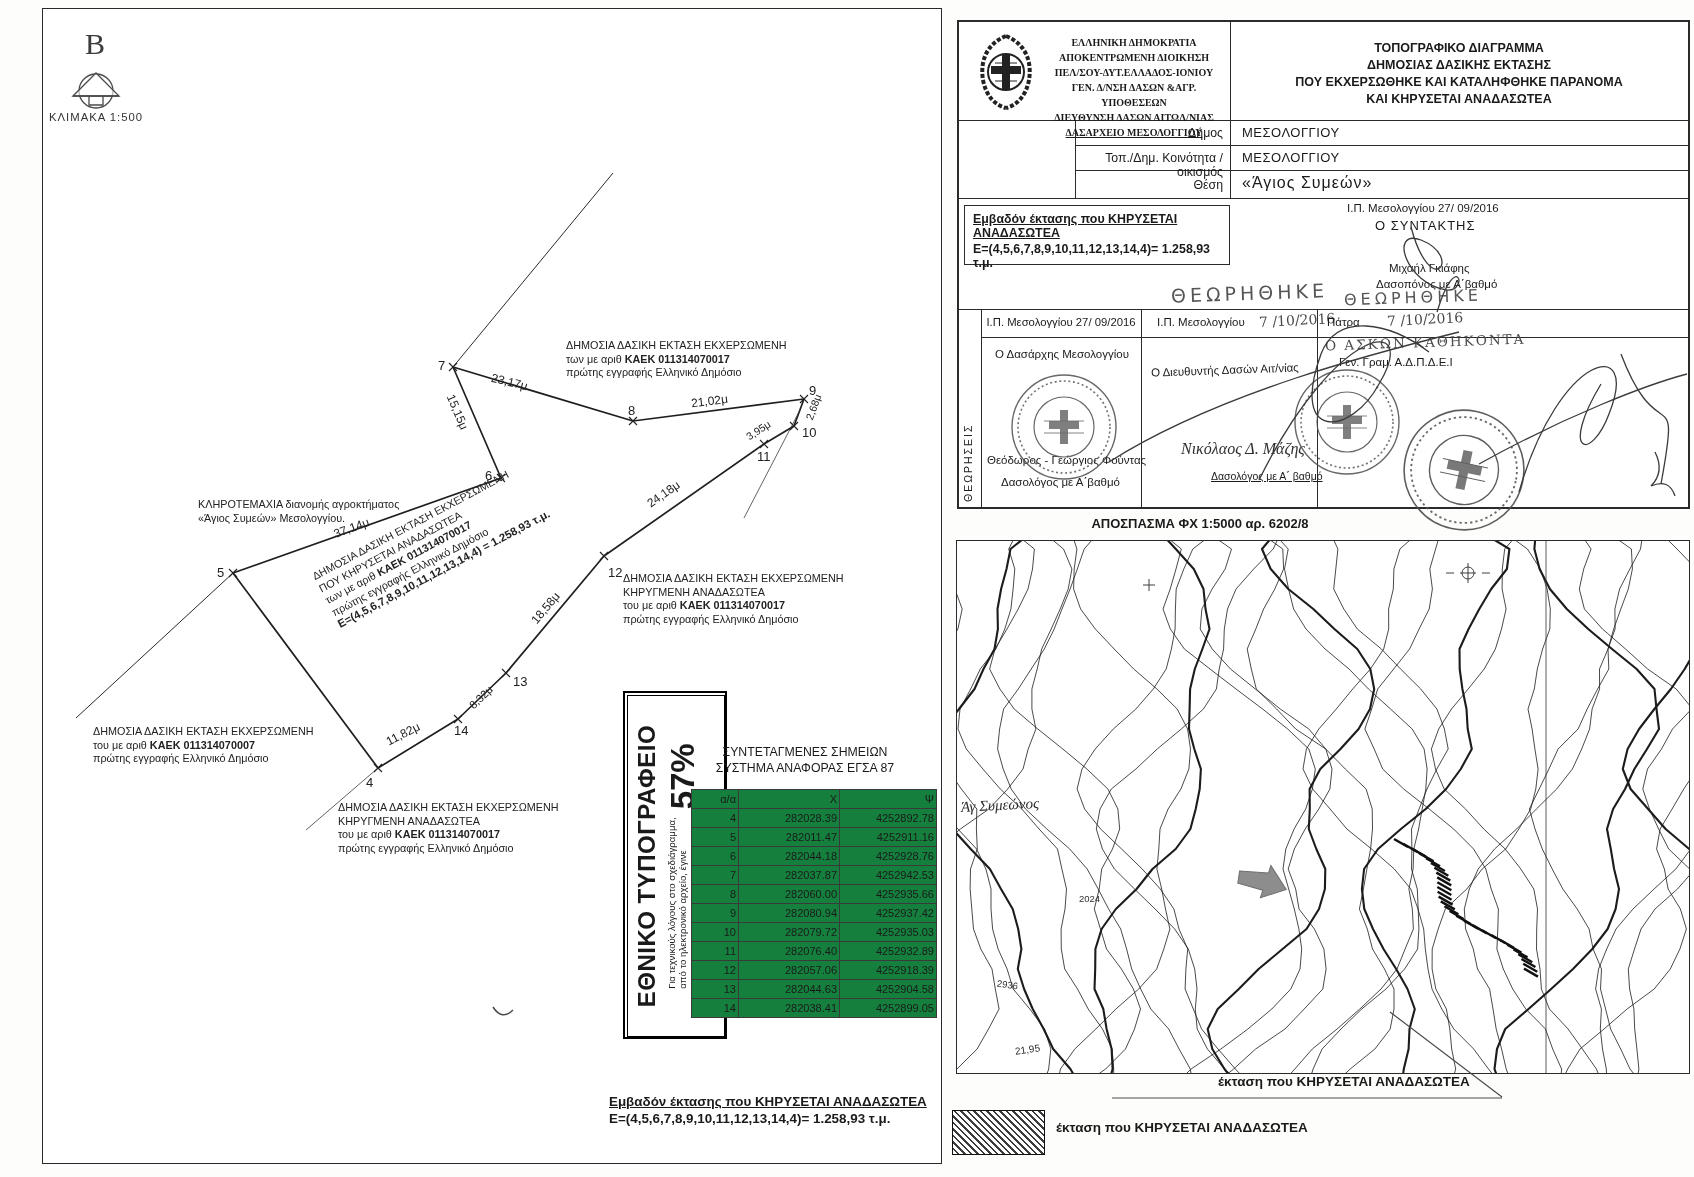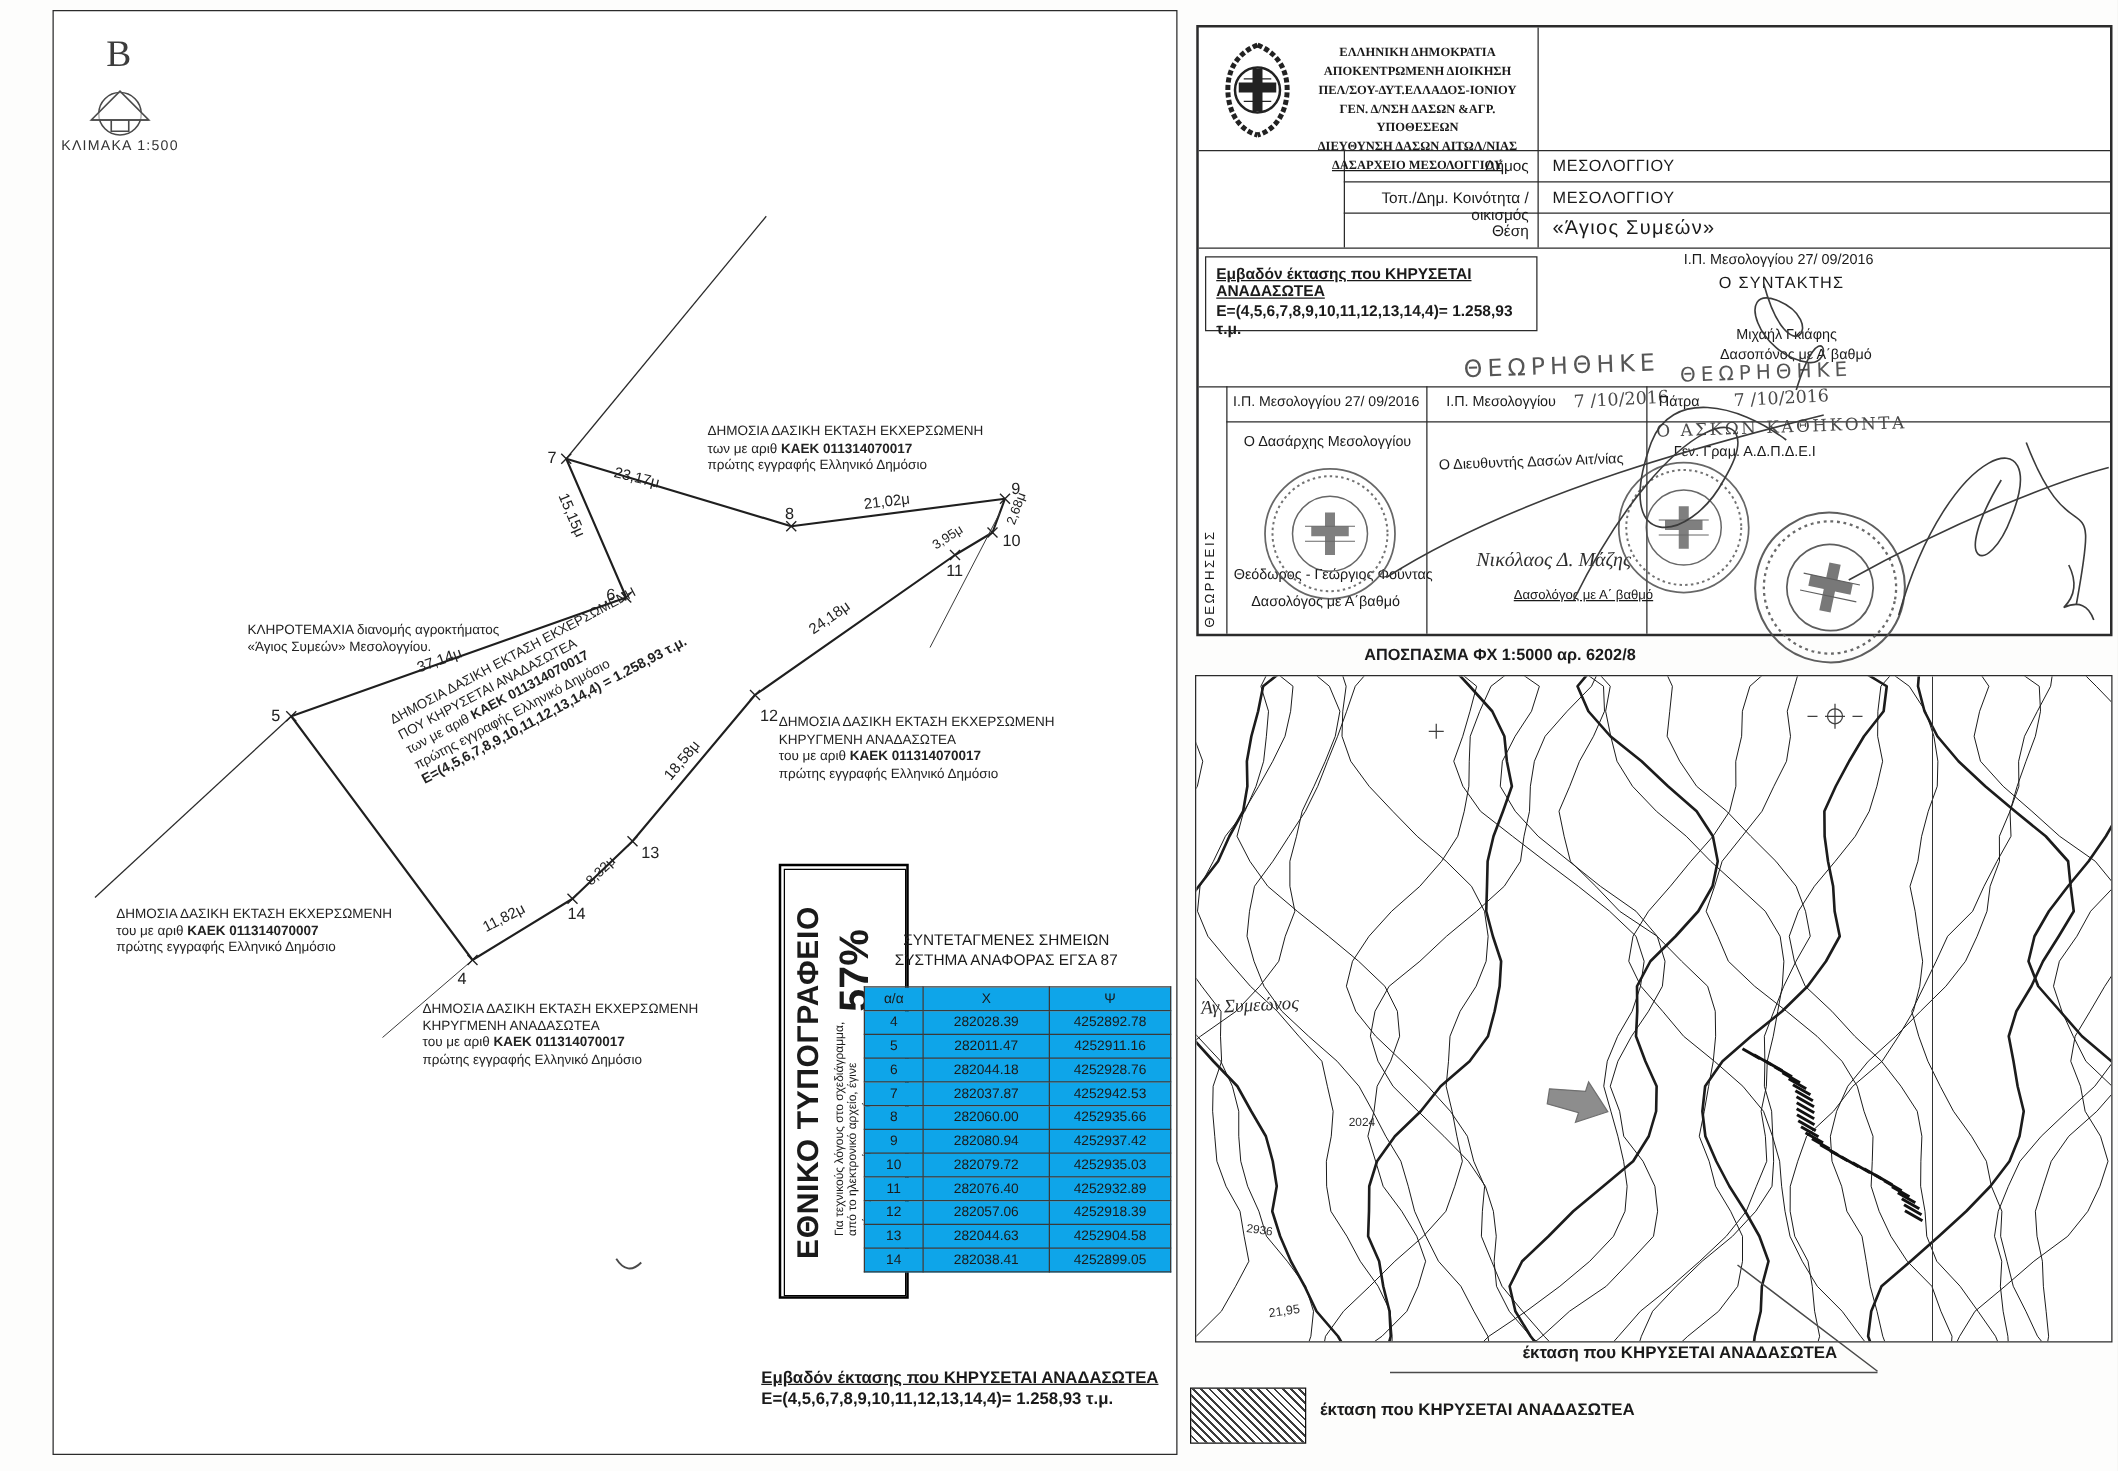--- a/index.html
+++ b/index.html
@@ -21,21 +21,21 @@
   #printbox-inner{position:relative;width:100%;height:100%;border:1.5px solid #000;}
   #printrot{position:absolute;width:330px;height:86px;left:50%;top:50%;
             transform:translate(-50%,-50%) rotate(-90deg);}
   .print-title{font-size:24px;font-weight:bold;letter-spacing:.5px;text-align:center;white-space:nowrap;}
   .print-sub{display:flex;align-items:center;gap:8px;margin-top:3px;justify-content:center;}
   .print-note{font-size:9.6px;line-height:11.5px;white-space:nowrap;}
   .print-pct{font-size:33px;font-weight:bold;}
   
   #ctable{border-collapse:collapse;}
   #ctable td,#ctable th{border:1px solid #3a3a3a;font-size:11px;font-weight:normal;
-      text-align:center;height:18px;padding:0 2px;background:#0ea5e9;}
+      text-align:right;height:18px;padding:0 2px;background:#15803d;}
   .ct-title{font-size:12.3px;line-height:16px;}
   
   #rdoc{left:957px;top:20px;width:729px;height:485px;border:2px solid #2b2b2b;background:#fff;}
   .line-h{position:absolute;border-top:1.3px solid #2b2b2b;}
   .line-v{position:absolute;border-left:1.3px solid #2b2b2b;}
   .agency{font-size:10px;line-height:15px;font-weight:bold;font-family:"Liberation Serif",serif;text-align:center;}
   .dtitle{font-size:12.5px;line-height:17px;font-weight:bold;text-align:center;}
   .ilabel{font-size:12.3px;text-align:right;}
   .ivalue{font-size:13px;letter-spacing:.5px;}
   .hand{font-family:"DejaVu Serif",serif;color:#4a4a4a;}
@@ -261,20 +261,26 @@
 
     <div class="abs agency" style="left:82px;top:13px;width:186px;">
       <div>ΕΛΛΗΝΙΚΗ ΔΗΜΟΚΡΑΤΙΑ</div>
       <div>ΑΠΟΚΕΝΤΡΩΜΕΝΗ ΔΙΟΙΚΗΣΗ</div>
       <div>ΠΕΛ/ΣΟΥ-ΔΥΤ.ΕΛΛΑΔΟΣ-ΙΟΝΙΟΥ</div>
       <div>ΓΕΝ. Δ/ΝΣΗ ΔΑΣΩΝ &amp;ΑΓΡ. ΥΠΟΘΕΣΕΩΝ</div>
       <div>ΔΙΕΥΘΥΝΣΗ ΔΑΣΩΝ ΑΙΤΩΛ/ΝΙΑΣ</div>
       <div class="u">ΔΑΣΑΡΧΕΙΟ ΜΕΣΟΛΟΓΓΙΟΥ</div>
     </div>
 
+    <div class="abs dtitle" style="left:271px;top:18px;width:458px;">
+      <div>ΤΟΠΟΓΡΑΦΙΚΟ ΔΙΑΓΡΑΜΜΑ</div>
+      <div>ΔΗΜΟΣΙΑΣ ΔΑΣΙΚΗΣ ΕΚΤΑΣΗΣ</div>
+      <div>ΠΟΥ ΕΚΧΕΡΣΩΘΗΚΕ ΚΑΙ ΚΑΤΑΛΗΦΘΗΚΕ ΠΑΡΑΝΟΜΑ</div>
+      <div>ΚΑΙ ΚΗΡΥΣΕΤΑΙ ΑΝΑΔΑΣΩΤΕΑ</div>
+    </div>
 
     <div class="abs ilabel" style="left:116px;top:104px;width:148px;">Δήμος</div>
     <div class="abs ivalue" style="left:283px;top:103px;">ΜΕΣΟΛΟΓΓΙΟΥ</div>
     <div class="abs ilabel" style="left:100px;top:129px;width:164px;">Τοπ./Δημ. Κοινότητα / οικισμός</div>
     <div class="abs ivalue" style="left:283px;top:128px;">ΜΕΣΟΛΟΓΓΙΟΥ</div>
     <div class="abs ilabel" style="left:116px;top:156px;width:148px;">Θέση</div>
     <div class="abs" style="left:283px;top:152px;font-size:16px;letter-spacing:1px;">«Άγιος Συμεών»</div>
 
     <div class="abs" style="left:5px;top:183px;width:264px;height:58px;border:1.2px solid #2b2b2b;">
       <div class="b u" style="font-size:12.4px;margin:6px 0 0 8px;">Εμβαδόν έκτασης που ΚΗΡΥΣΕΤΑΙ ΑΝΑΔΑΣΩΤΕΑ</div>

